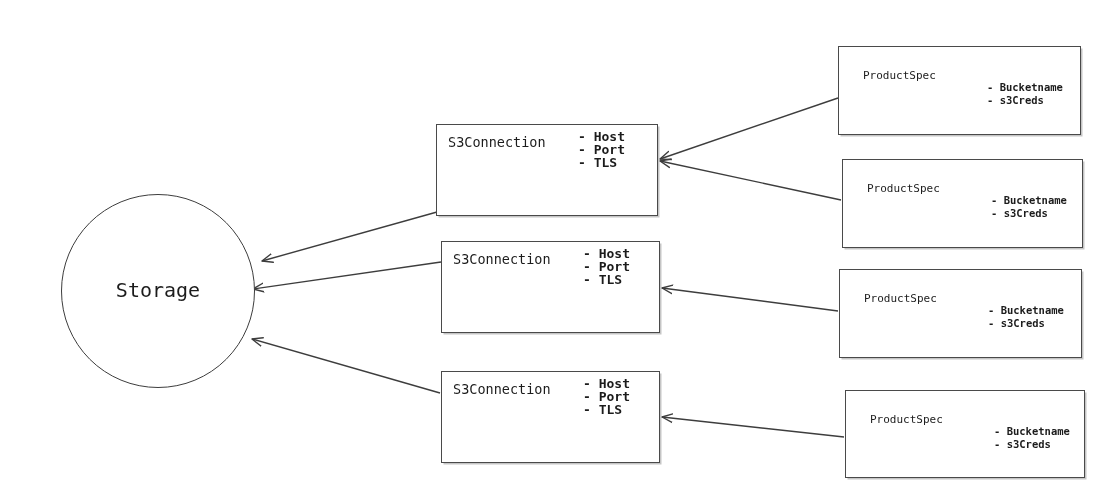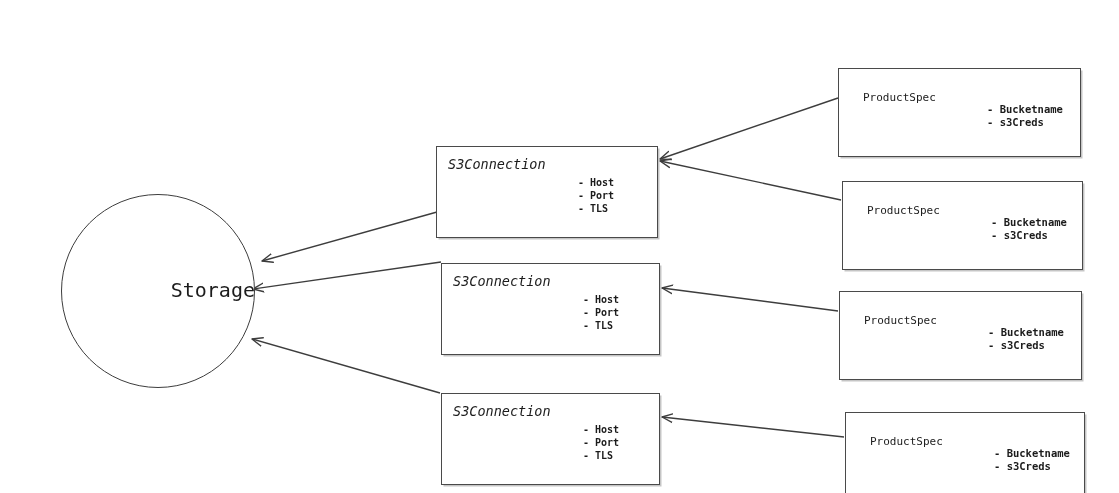--- a/index.html
+++ b/index.html
@@ -25,21 +25,20 @@
     width: 1119px;
     height: 493px;
     pointer-events: none;
   }
   .node-box {
     position: absolute;
     box-sizing: border-box;
     background: #ffffff;
     border: 1.4px solid #4a4a4a;
     box-shadow: 2px 2px 0 -0.5px rgba(150,150,150,0.55);
-    margin-top: 22px;
   }
   .node-title {
     position: absolute;
     font-family: "DejaVu Sans Mono", monospace;
     color: #1c1c1c;
     white-space: pre;
   }
   .attr-list {
     position: absolute;
     font-family: "DejaVu Sans Mono", monospace;
@@ -49,26 +48,25 @@
   }
   .attr-line {
     display: block;
   }
   
   .s3conn .node-title {
     left: 11px;
     top: 9px;
     font-size: 13.5px;
     letter-spacing: 0px;
-    font-style: italic;
   }
   .s3conn .attr-list {
     left: 141px;
-    top: 29px;
-    font-size: 10px;
+    top: 5px;
+    font-size: 13px;
     line-height: 13px;
   }
   
   .prodspec .node-title {
     left: 24px;
     top: 22px;
     font-size: 11px;
   }
   .prodspec .attr-list {
     left: 148px;
@@ -110,21 +108,21 @@
         <line x1="440" y1="393" x2="252" y2="339" stroke="#3d3d3d" stroke-width="1.4" marker-end="url(#arrowhead)"></line>
         <line x1="838" y1="98" x2="660" y2="159" stroke="#3d3d3d" stroke-width="1.4" marker-end="url(#arrowhead)"></line>
         <line x1="841" y1="200" x2="660" y2="161" stroke="#3d3d3d" stroke-width="1.4" marker-end="url(#arrowhead)"></line>
         <line x1="838" y1="311" x2="662" y2="288" stroke="#3d3d3d" stroke-width="1.4" marker-end="url(#arrowhead)"></line>
         <line x1="844" y1="437" x2="662" y2="417" stroke="#3d3d3d" stroke-width="1.4" marker-end="url(#arrowhead)"></line>
       </g>
   </svg>
 
   <div id="storage-circle" style="left: 61px; top: 194px; width: 194px; height: 194px;">
   </div>
-  <div id="storage-label" style="left: 61px; top: 278px; width: 194px; text-align: right;">Storage</div>
+  <div id="storage-label" style="left: 61px; top: 278px; width: 194px;">Storage</div>
 
   <div id="connection-nodes">
       <div class="node-box s3conn" style="left: 436px; top: 124px; width: 222px; height: 92px;">
         <div class="node-title">S3Connection</div>
         <div class="attr-list"><span class="attr-line">- Host</span><span class="attr-line">- Port</span><span class="attr-line">- TLS</span></div>
       </div>
       <div class="node-box s3conn" style="left: 441px; top: 241px; width: 219px; height: 92px;">
         <div class="node-title">S3Connection</div>
         <div class="attr-list"><span class="attr-line">- Host</span><span class="attr-line">- Port</span><span class="attr-line">- TLS</span></div>
       </div>

